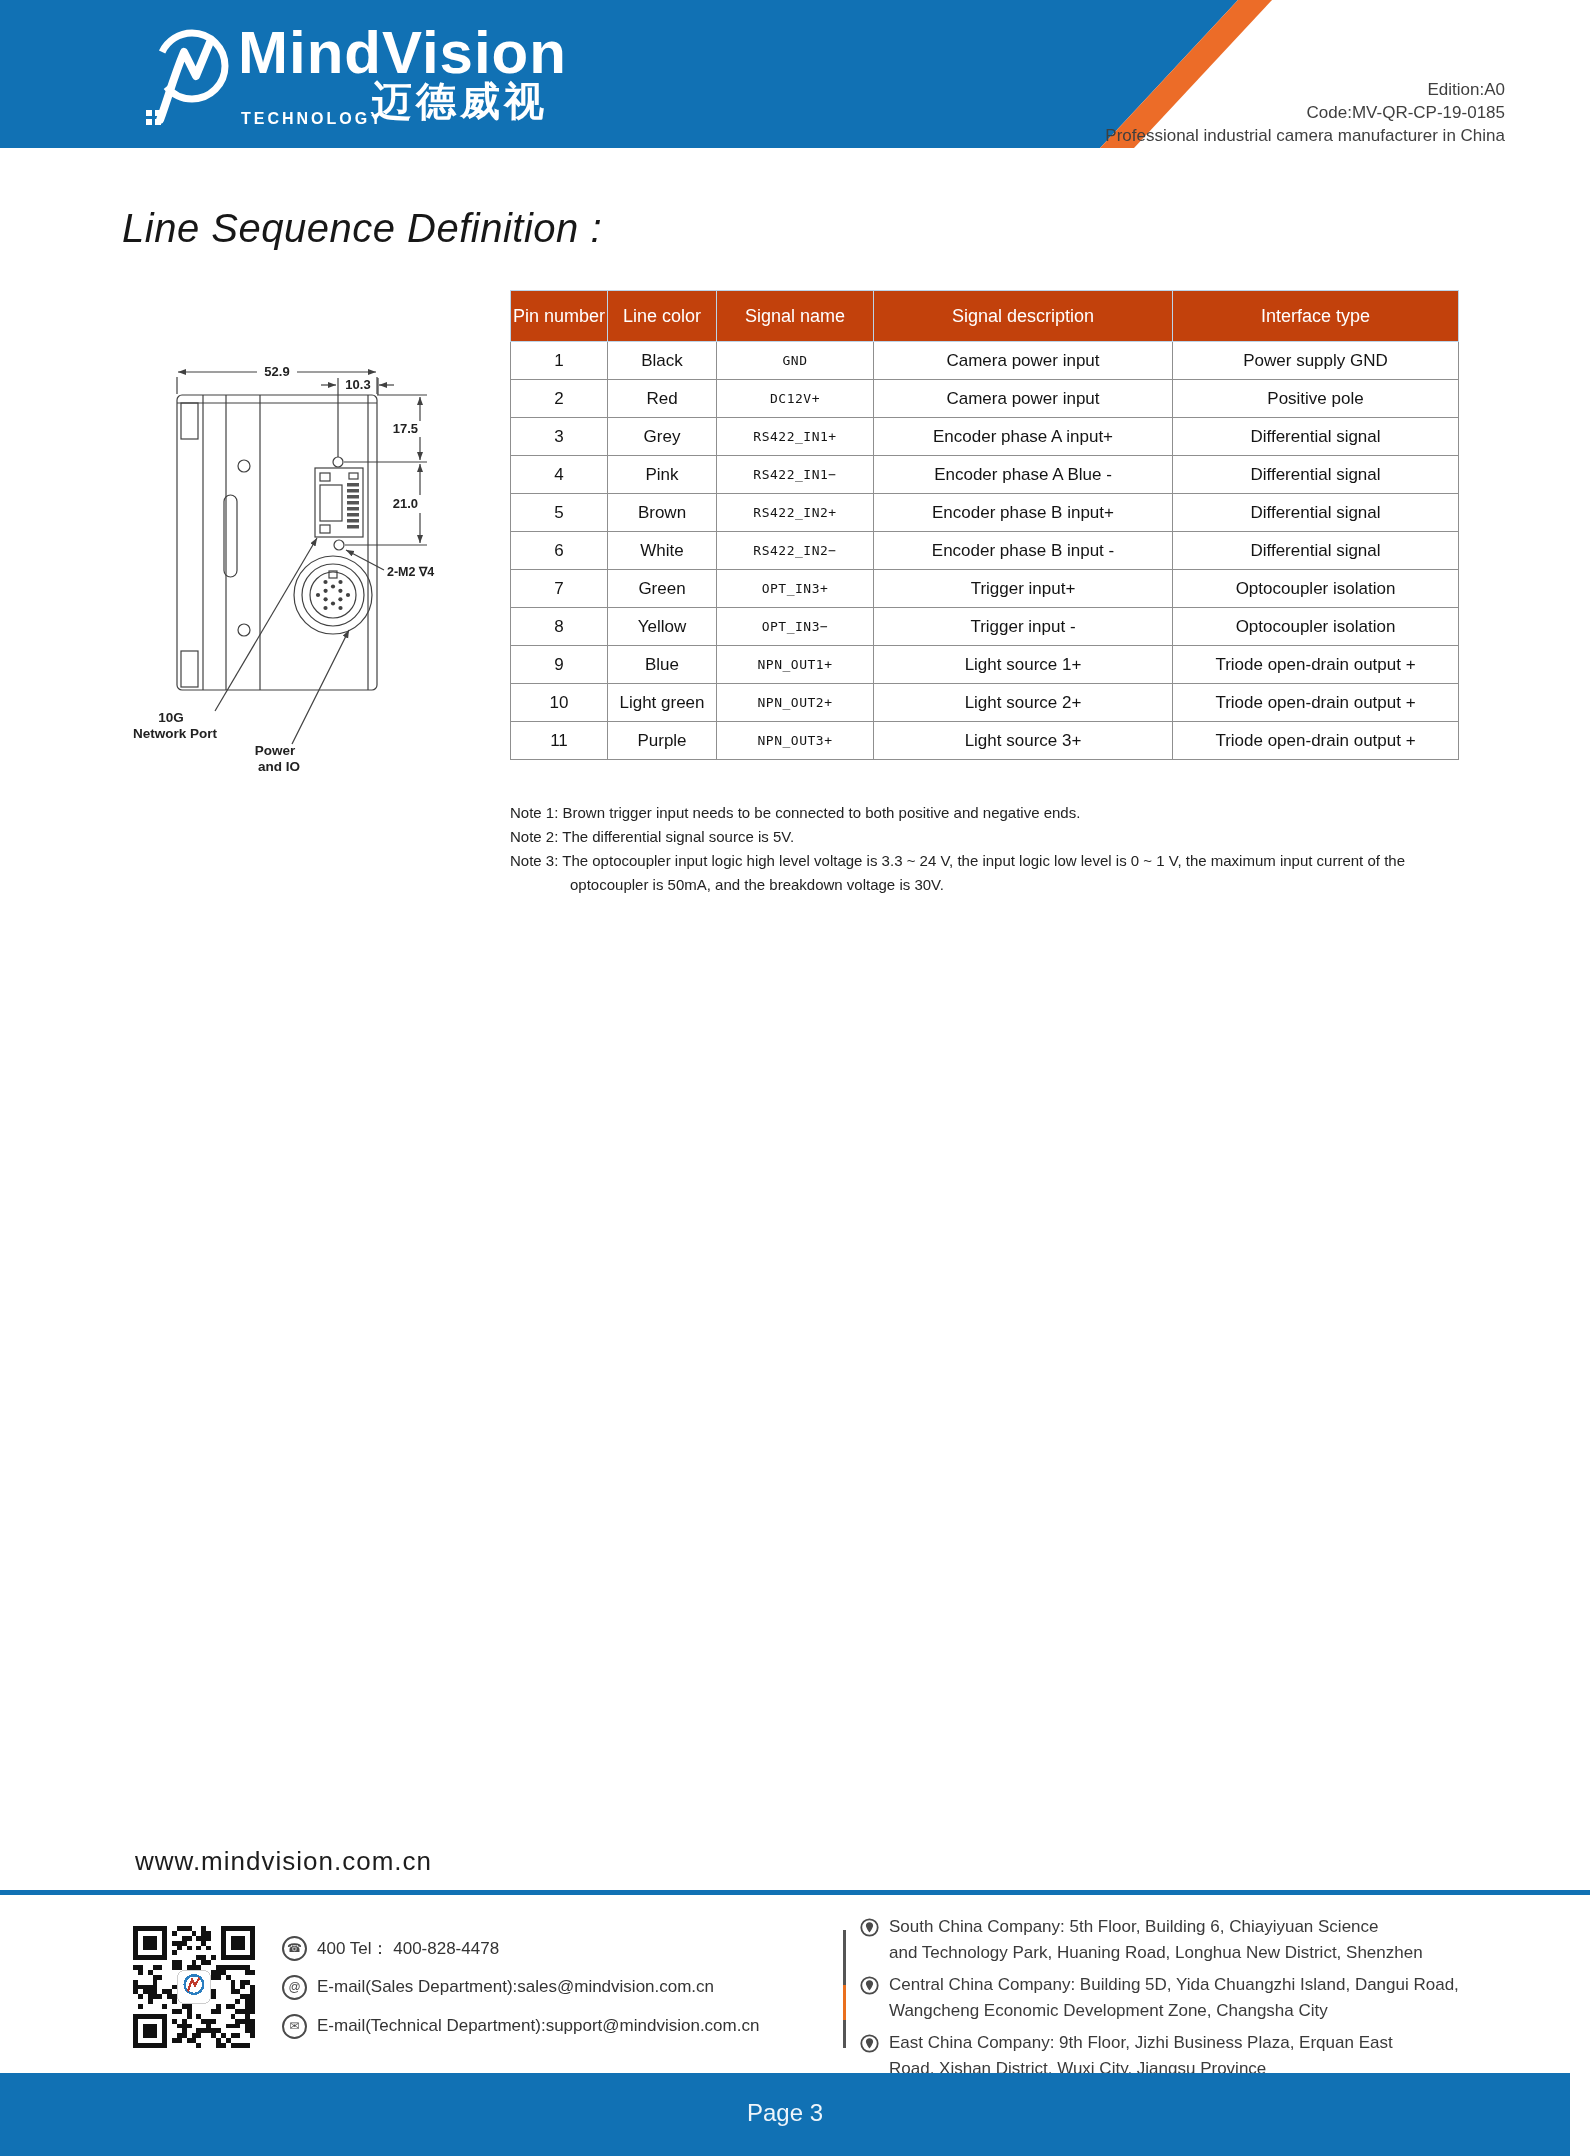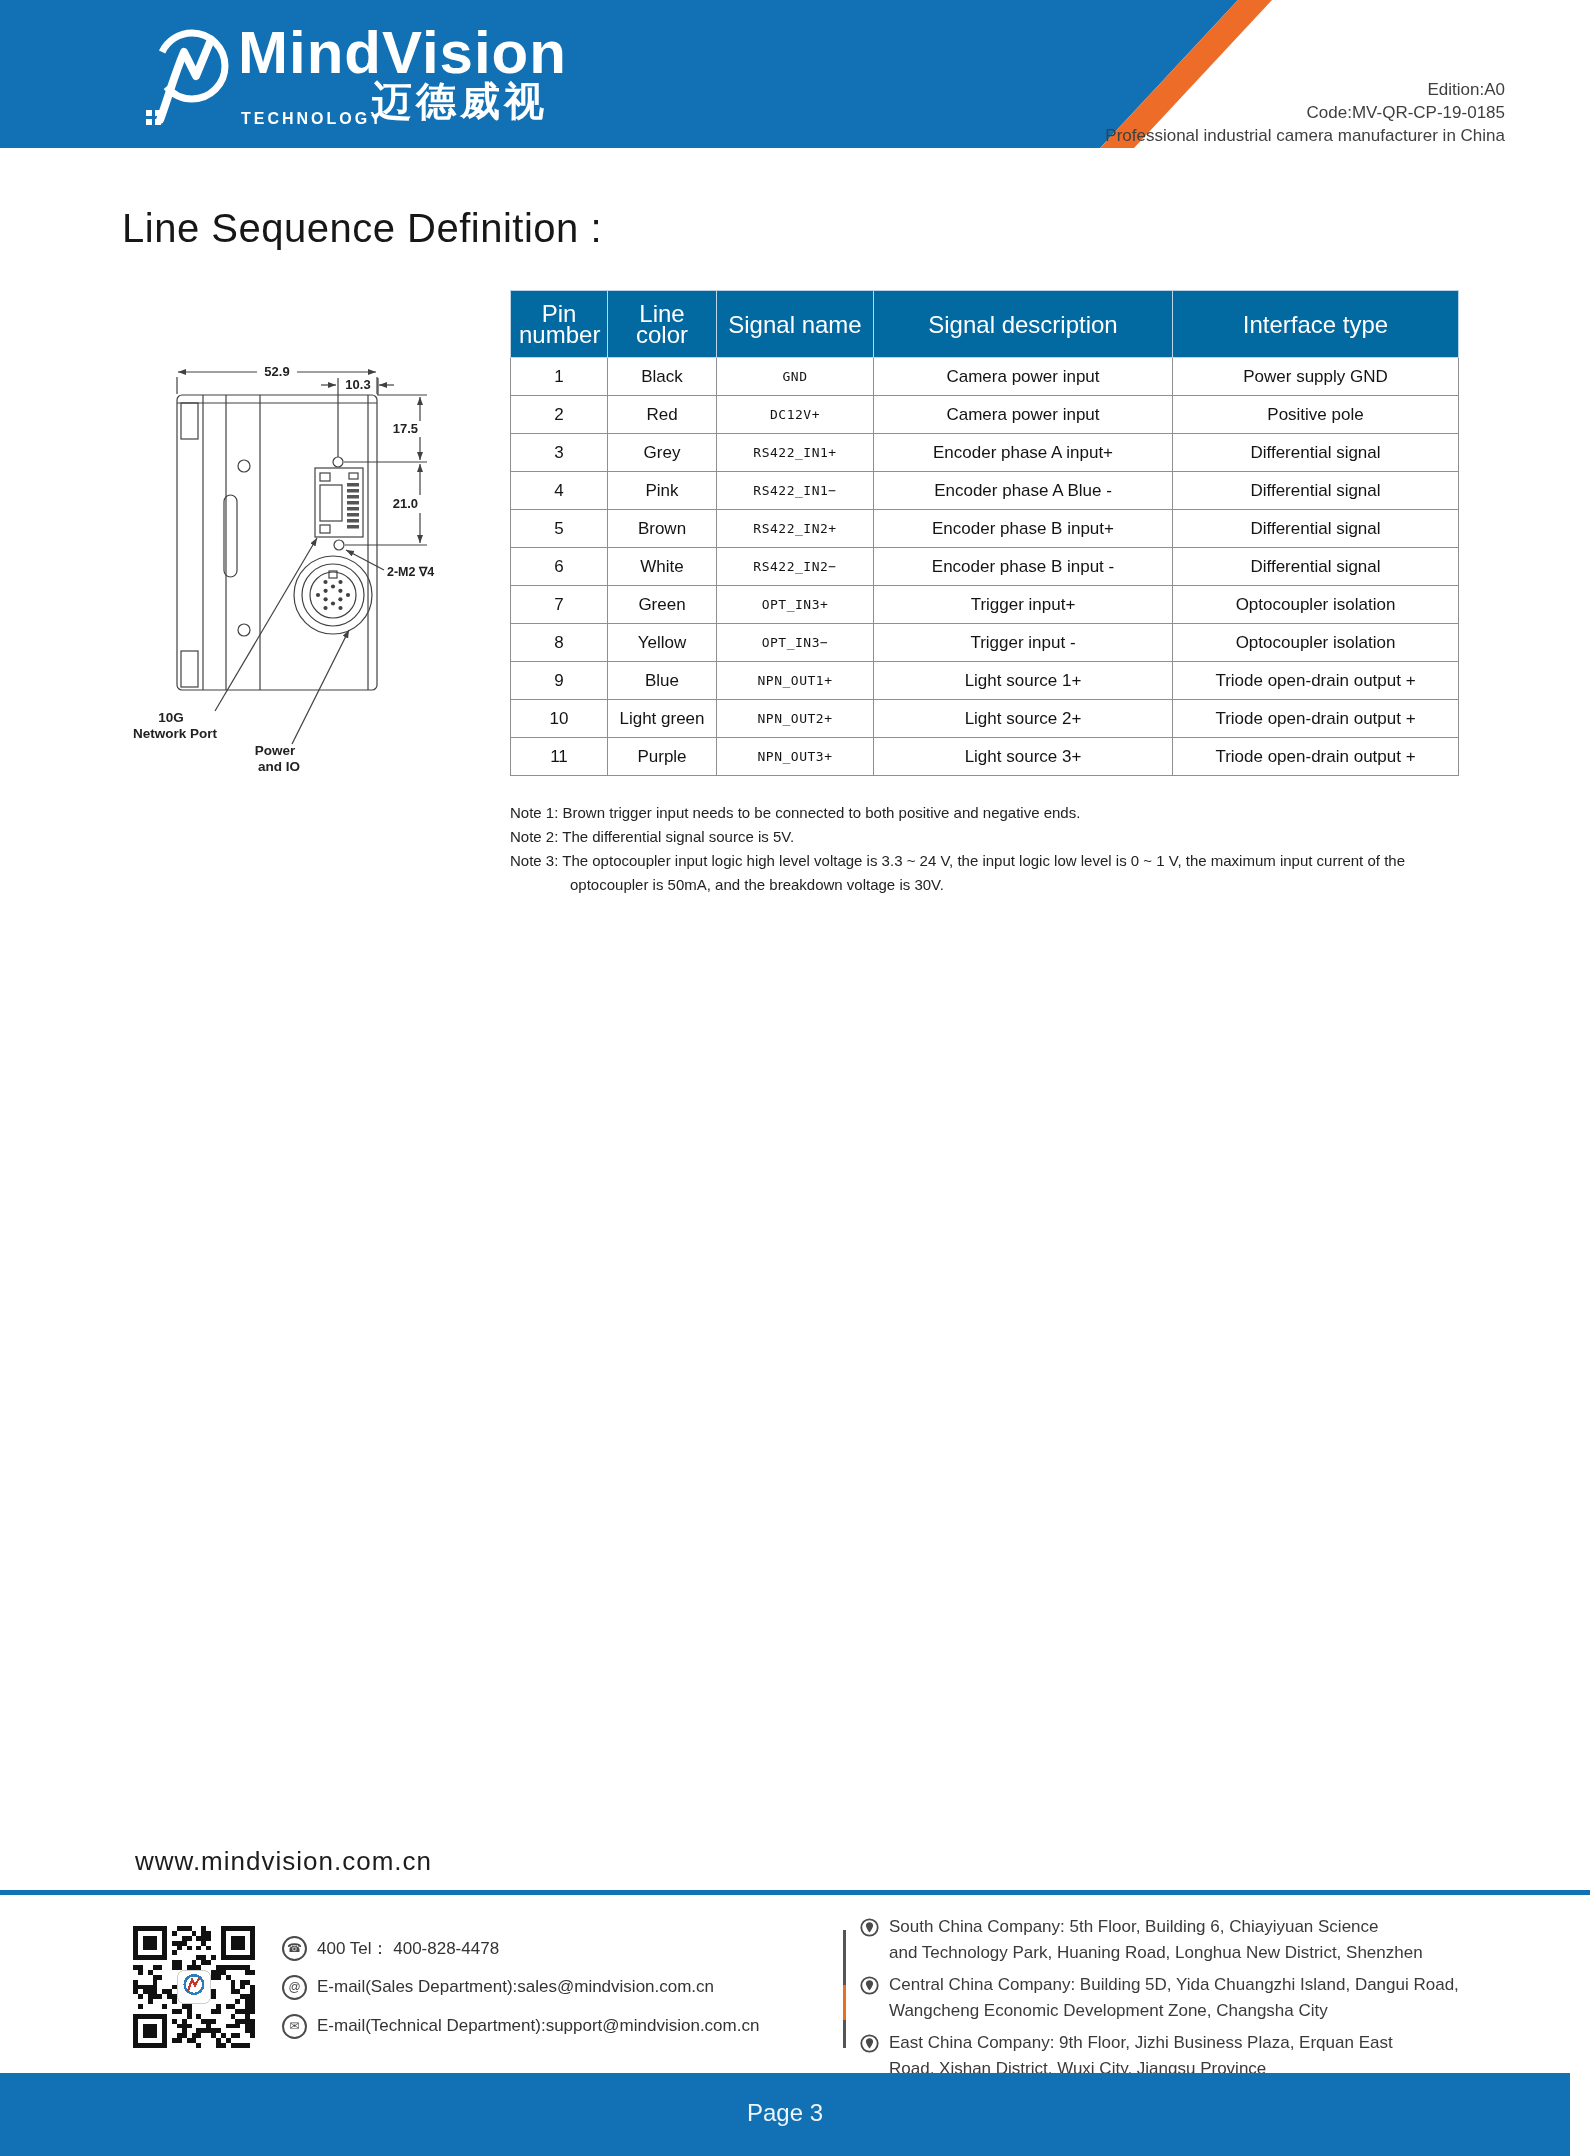--- a/index.html
+++ b/index.html
@@ -9,28 +9,28 @@
   .banner-blue{position:absolute;left:0;top:0;width:1590px;height:148px;background:#1171b4;
     clip-path:polygon(0 0,1238px 0,1100px 148px,0 148px);}
   .banner-orange{position:absolute;left:0;top:0;width:1590px;height:148px;background:#ec6c28;
     clip-path:polygon(1238px 0,1272px 0,1134px 148px,1100px 148px);}
   .logo-icon{position:absolute;left:146px;top:14px;}
   .brand{position:absolute;left:238px;top:18px;font-size:60px;font-weight:bold;color:#fff;letter-spacing:1px;}
   .brand-sub{position:absolute;left:241px;top:90px;font-size:16px;font-weight:bold;color:#fff;letter-spacing:3px;margin-top:20px;}
   .brand-cn{position:absolute;left:372px;top:74px;font-size:40px;font-weight:bold;color:#fff;letter-spacing:4px;}
   .header-meta{position:absolute;right:85px;top:78px;text-align:right;font-size:17px;line-height:23px;color:#3f3f3f;}
   
-  .page-title{position:absolute;left:122px;top:206px;font-size:40px;font-weight:500;color:#171717;letter-spacing:0.5px;}
+  .page-title{position:absolute;left:122px;top:206px;font-size:40px;font-weight:500;color:#171717;letter-spacing:0.5px;font-style:italic;}
   
   .diagram{position:absolute;left:125px;top:345px;}
   .diagram text{font-family:"Liberation Sans",sans-serif;font-weight:bold;fill:#222;stroke:none;}
   
   .pin-table{position:absolute;left:510px;top:290px;width:948px;border-collapse:collapse;table-layout:fixed;}
-  .pin-table th{background:#0369a1;color:#fff;font-size:24px;font-weight:500;height:50px;
-     border:1px solid #bcd4e8;padding:8px;line-height:21px;}
+  .pin-table th{background:#c2410c;color:#fff;font-size:18px;font-weight:500;height:50px;
+     border:1px solid #bcd4e8;padding:0;line-height:21px;}
   .pin-table td{border:1px solid #8f8f8f;font-size:17px;color:#141414;text-align:center;height:37px;padding:0 4px;}
   .pin-table td.mono{font-family:"DejaVu Sans Mono",monospace;font-size:13px;letter-spacing:0.5px;}
   
   .notes{position:absolute;left:510px;top:804px;width:980px;font-size:15px;color:#232323;}
   .notes div{margin-bottom:7px;}
   
   .website{position:absolute;left:135px;top:1846px;font-size:26px;font-weight:500;color:#1d1d1d;letter-spacing:1px;}
   .rule{position:absolute;left:0;top:1890px;width:1590px;height:5px;background:#1171b4;}
   .qr{position:absolute;left:133px;top:1926px;}
   .contacts{position:absolute;left:282px;top:1936px;font-size:17px;color:#333;}

